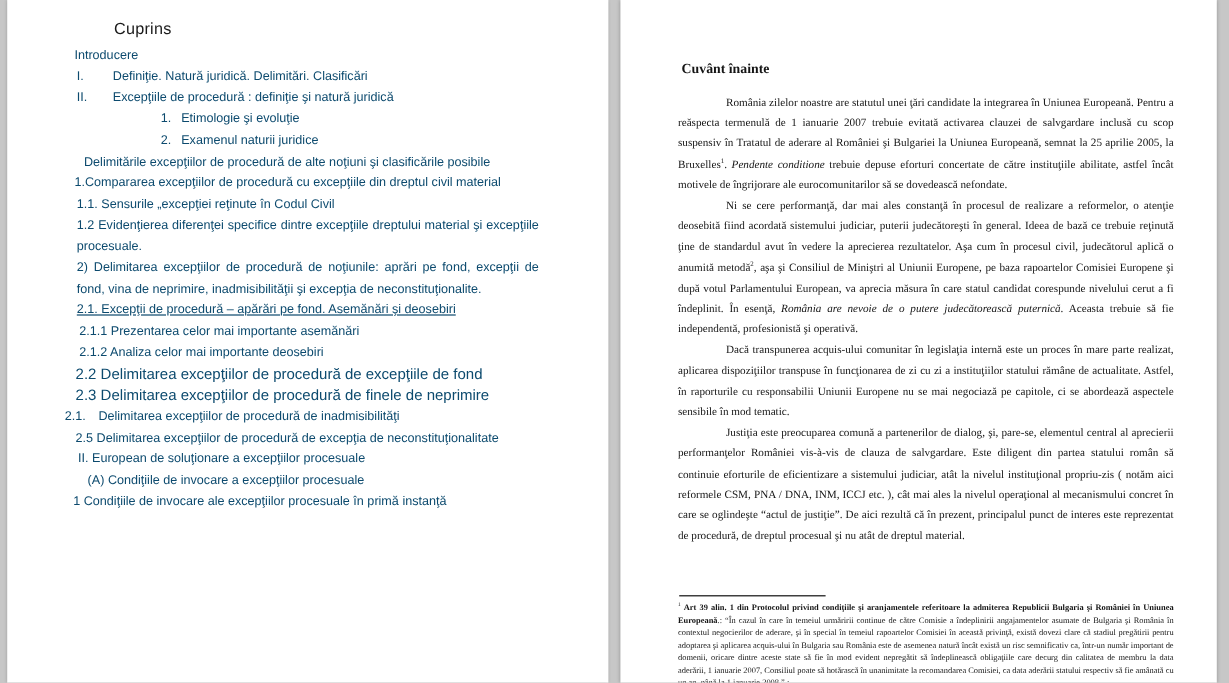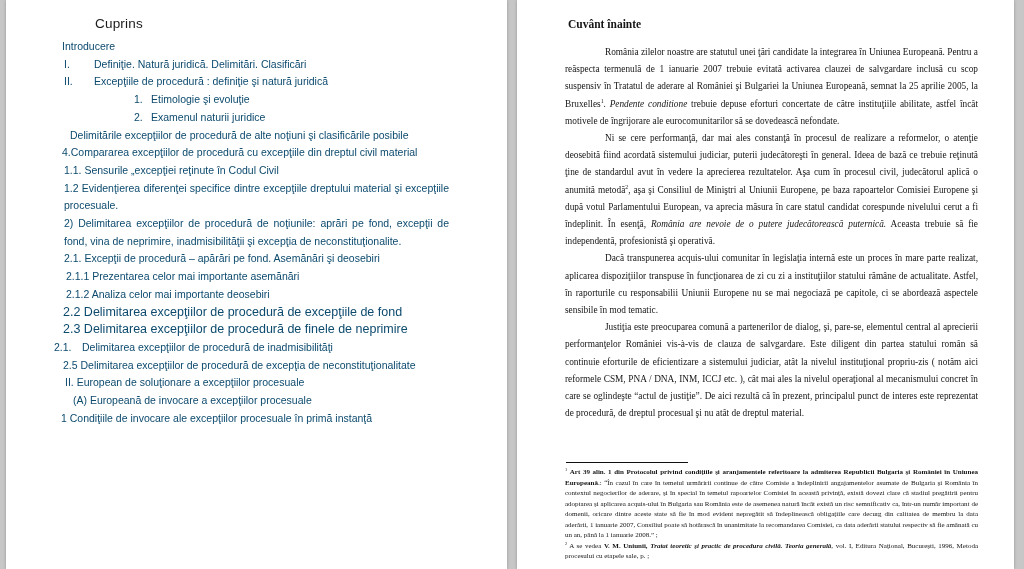--- a/index.html
+++ b/index.html
@@ -33,20 +33,21 @@
     text-align: justify;
   }
   .toc-item.lg { font-size: 12.5px; }
   .toc-item .num { display: inline-block; }
 
   
   .rp-inner {
     position: relative; height: 496px;
     font-family: "Liberation Serif", serif;
     color: #151515;
+    margin-top: 34px;
   }
   .rp-body {
     padding: 12px 36px 0 48px;
     height: 448px; overflow: hidden;
   }
   .fw-title {
     font-size: 11.5px; font-weight: bold;
     margin: 6px 0 14px 3px;
   }
   .fw-par {
@@ -103,36 +104,36 @@
 
           <div class="toc-item" style="padding-left: 80px;">
             <span class="num" style="width: 17px;">2.</span><span>Examenul naturii juridice</span>
           </div>
 
           <div class="toc-item" style="padding-left: 16px;">
             <span>Delimitările excepţiilor de procedură de alte noţiuni şi clasificările posibile</span>
           </div>
 
           <div class="toc-item" style="padding-left: 8px;">
-            <span>4.Compararea excepţiilor de procedură cu excepţiile din dreptul civil material</span>
+            <span>1.Compararea excepţiilor de procedură cu excepţiile din dreptul civil material</span>
           </div>
 
           <div class="toc-item" style="padding-left: 10px;">
             <span>1.1. Sensurile „excepţiei reţinute în Codul Civil</span>
           </div>
 
           <div class="toc-item" style="padding-left: 10px;">
             <span>1.2 Evidenţierea diferenţei specifice dintre excepţiile dreptului material şi excepţiile procesuale.</span>
           </div>
 
           <div class="toc-item" style="padding-left: 10px;">
             <span>2) Delimitarea excepţiilor de procedură de noţiunile: aprări pe fond, excepţii de fond, vina de neprimire, inadmisibilităţii şi excepţia de neconstituţionalite.</span>
           </div>
 
-          <div class="toc-item" style="padding-left: 10px;">
+          <div class="toc-item" style="padding-left: 10px; text-decoration: underline;">
             <span>2.1. Excepţii de procedură – apărări pe fond. Asemănări şi deosebiri</span>
           </div>
 
           <div class="toc-item" style="padding-left: 12px;">
             <span>2.1.1 Prezentarea celor mai importante asemănări</span>
           </div>
 
           <div class="toc-item" style="padding-left: 12px;">
             <span>2.1.2 Analiza celor mai importante deosebiri</span>
           </div>
@@ -151,21 +152,21 @@
 
           <div class="toc-item" style="padding-left: 9px;">
             <span>2.5 Delimitarea excepţiilor de procedură de excepţia de neconstituţionalitate</span>
           </div>
 
           <div class="toc-item" style="padding-left: 11px;">
             <span>II. European de soluţionare a excepţiilor procesuale</span>
           </div>
 
           <div class="toc-item" style="padding-left: 19px;">
-            <span>(A) Europeană de invocare a excepţiilor procesuale</span>
+            <span>(A) Condiţiile de invocare a excepţiilor procesuale</span>
           </div>
 
           <div class="toc-item" style="padding-left: 7px;">
             <span>1 Condiţiile de invocare ale excepţiilor procesuale în primă instanţă</span>
           </div>
 
         </div>
     </div>
   </div>
 

